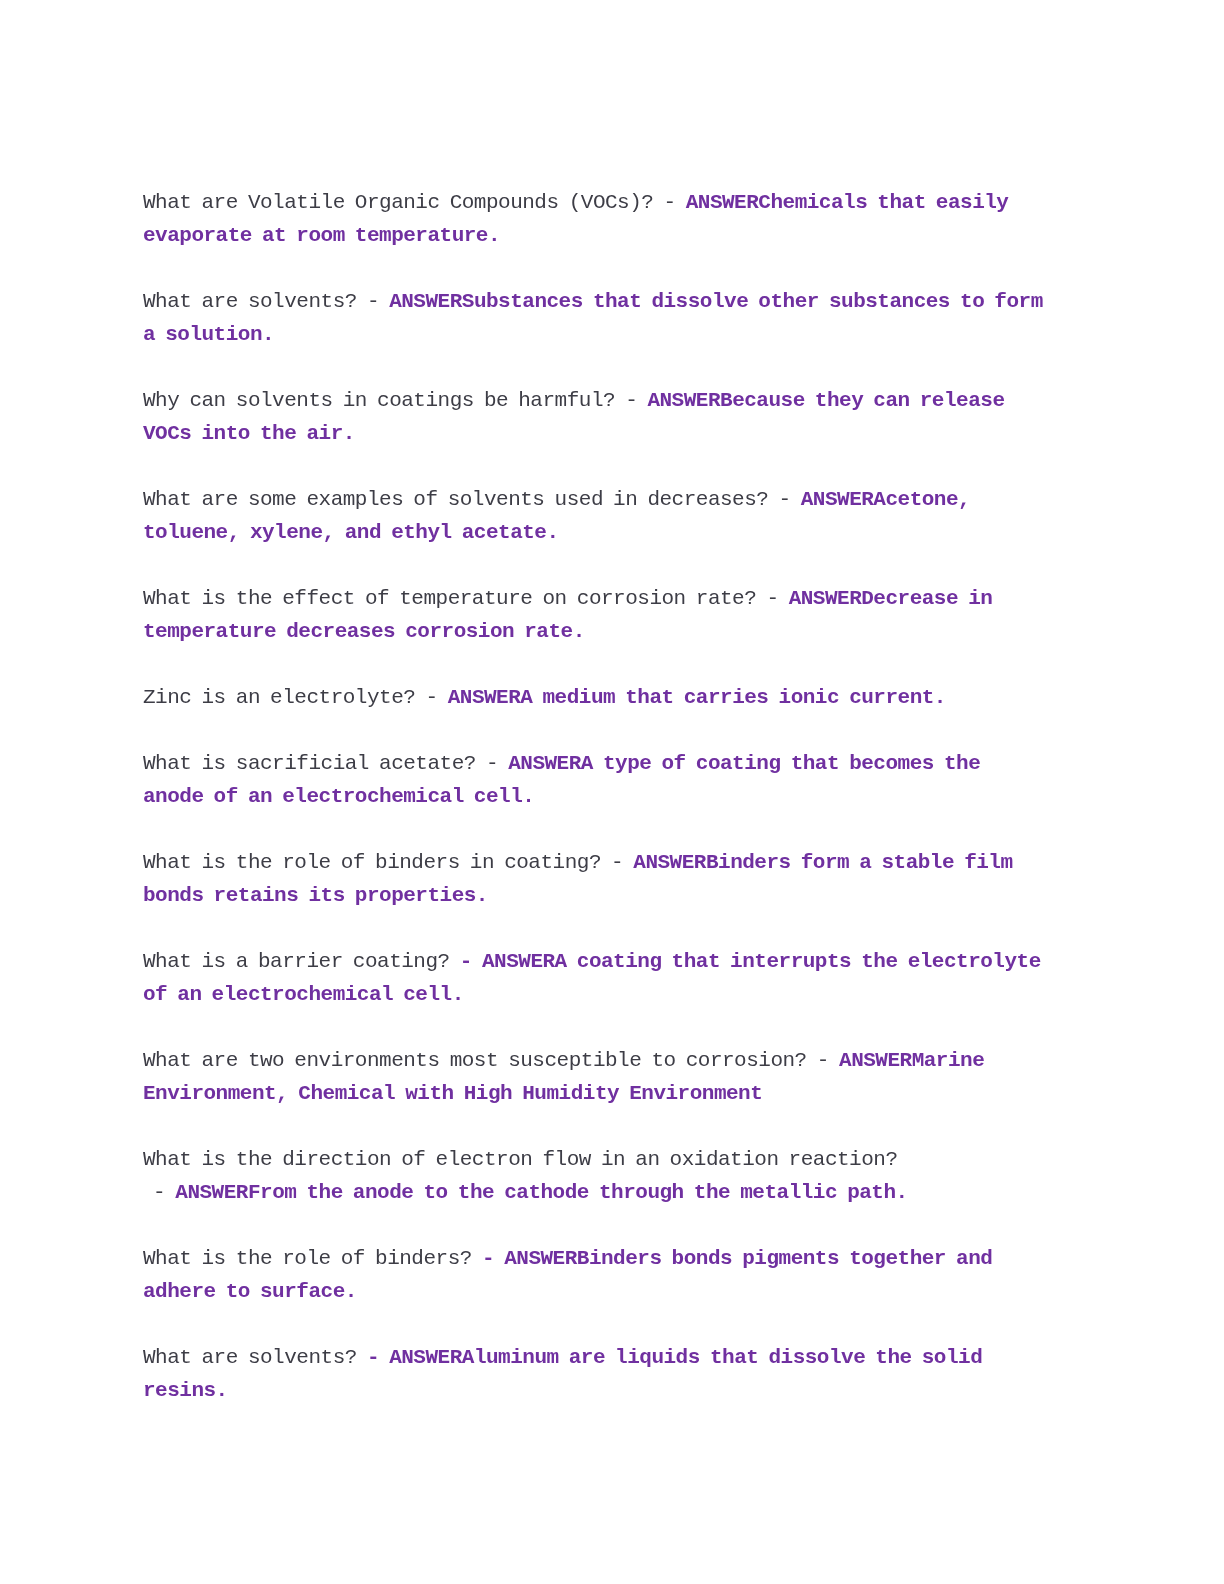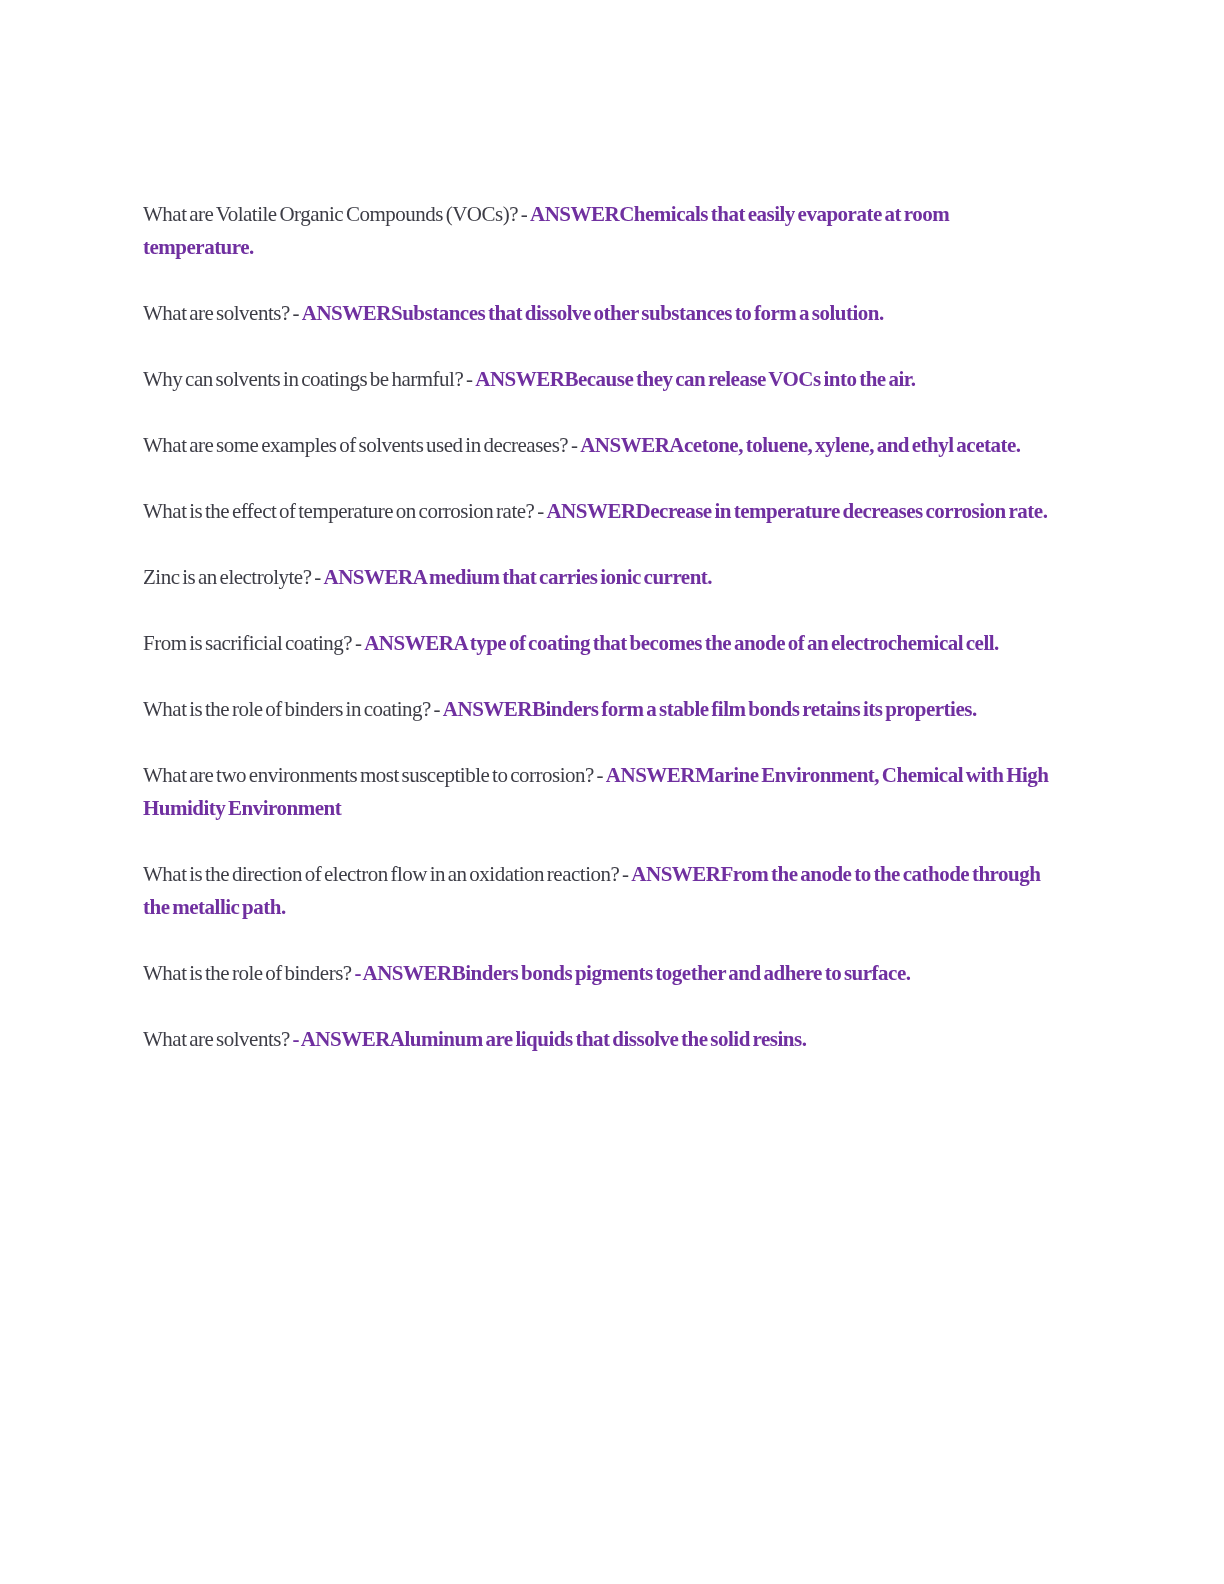--- a/index.html
+++ b/index.html
@@ -12,26 +12,25 @@
     width: 1224px;
     height: 1584px;
     background: var(--page-bg, #ffffff);
     overflow: hidden;
   }
   .content {
     position: absolute;
     left: 143px;
     top: 186px;
     width: 906px;
-    font-family: Liberation Serif, serif;
+    font-family: Liberation Mono, monospace;
     font-size: 21px;
     line-height: 33px;
     letter-spacing: -0.5px;
     word-spacing: -2px;
-    margin-top: 12px;
   }
   .qa {
     margin: 0 0 33px 0;
   }
   .q {
     color: var(--q-color, #3d3d46);
     font-weight: normal;
   }
   .sep {
     color: var(--q-color, #3d3d46);
@@ -59,24 +58,25 @@
 
     <p class="qa"><span class="q">Why can solvents in coatings be harmful?</span><span class="sep"> - </span><span class="ans"><span>ANSWER</span><span>Because they can release VOCs into the air.</span></span></p>
 
     <p class="qa"><span class="q">What are some examples of solvents used in decreases?</span><span class="sep"> - </span><span class="ans"><span>ANSWER</span><span>Acetone, toluene, xylene, and ethyl acetate.</span></span></p>
 
 
     <p class="qa"><span class="q">What is the effect of temperature on corrosion rate?</span><span class="sep"> - </span><span class="ans"><span>ANSWER</span><span>Decrease in temperature decreases corrosion rate.</span></span></p>
 
     <p class="qa"><span class="q">Zinc is an electrolyte?</span><span class="sep"> - </span><span class="ans"><span>ANSWER</span><span>A medium that carries ionic current.</span></span></p>
 
-    <p class="qa"><span class="q">From is sacrificial coating?</span><span class="sep"> - </span><span class="ans"><span>ANSWER</span><span>A type of coating that becomes the anode of an electrochemical cell.</span></span></p>
+    <p class="qa"><span class="q">What is sacrificial acetate?</span><span class="sep"> - </span><span class="ans"><span>ANSWER</span><span>A type of coating that becomes the anode of an electrochemical cell.</span></span></p>
 
     <p class="qa"><span class="q">What is the role of binders in coating?</span><span class="sep"> - </span><span class="ans"><span>ANSWER</span><span>Binders form a stable film bonds retains its properties.</span></span></p>
 
+    <p class="qa"><span class="q">What is a barrier coating?</span><span class="sep sep-purple"> - </span><span class="ans"><span>ANSWER</span><span>A coating that interrupts the electrolyte of an electrochemical cell.</span></span></p>
 
     <p class="qa"><span class="q">What are two environments most susceptible to corrosion?</span><span class="sep"> - </span><span class="ans"><span>ANSWER</span><span>Marine Environment, Chemical with High Humidity Environment</span></span></p>
 
     <p class="qa"><span class="q">What is the direction of electron flow in an oxidation reaction?</span><span class="sep"> - </span><span class="ans"><span>ANSWER</span><span>From the anode to the cathode through the metallic path.</span></span></p>
 
     <p class="qa"><span class="q">What is the role of binders?</span><span class="sep sep-purple"> - </span><span class="ans"><span>ANSWER</span><span>Binders bonds pigments together and adhere to surface.</span></span></p>
 
     <p class="qa"><span class="q">What are solvents?</span><span class="sep sep-purple"> - </span><span class="ans"><span>ANSWER</span><span>Aluminum are liquids that dissolve the solid resins.</span></span></p>
 
   </div>

